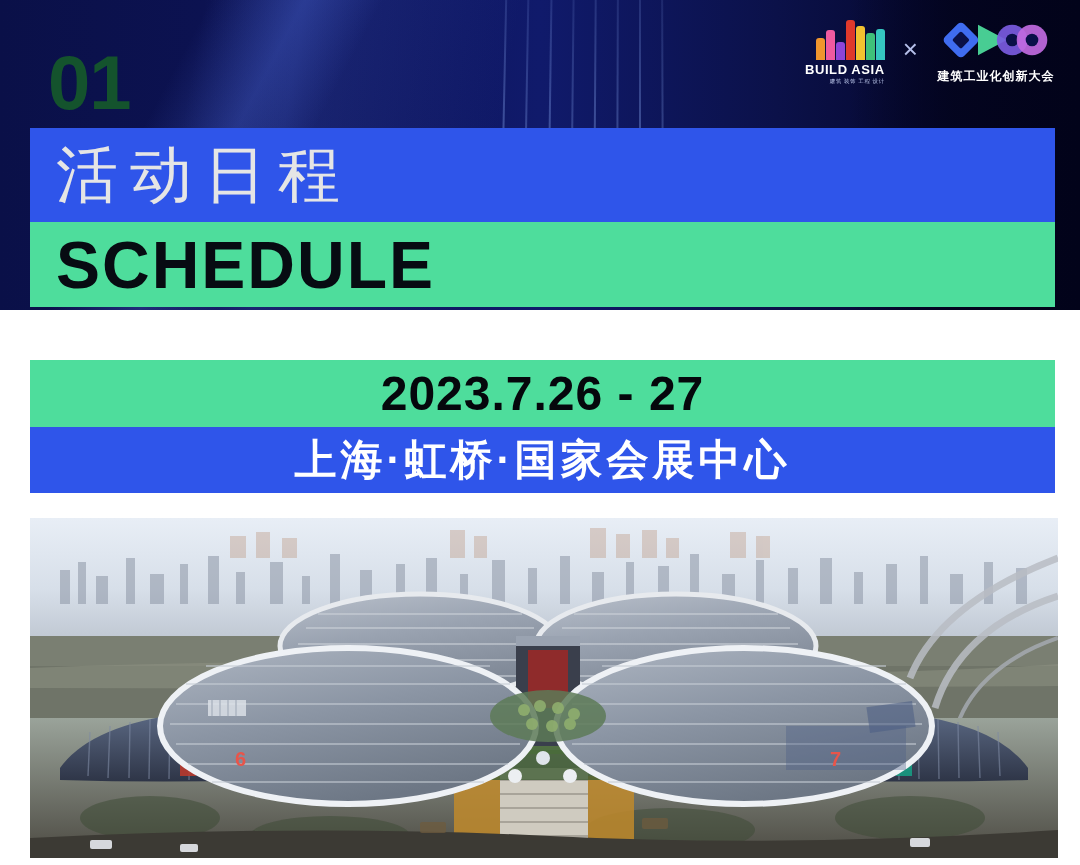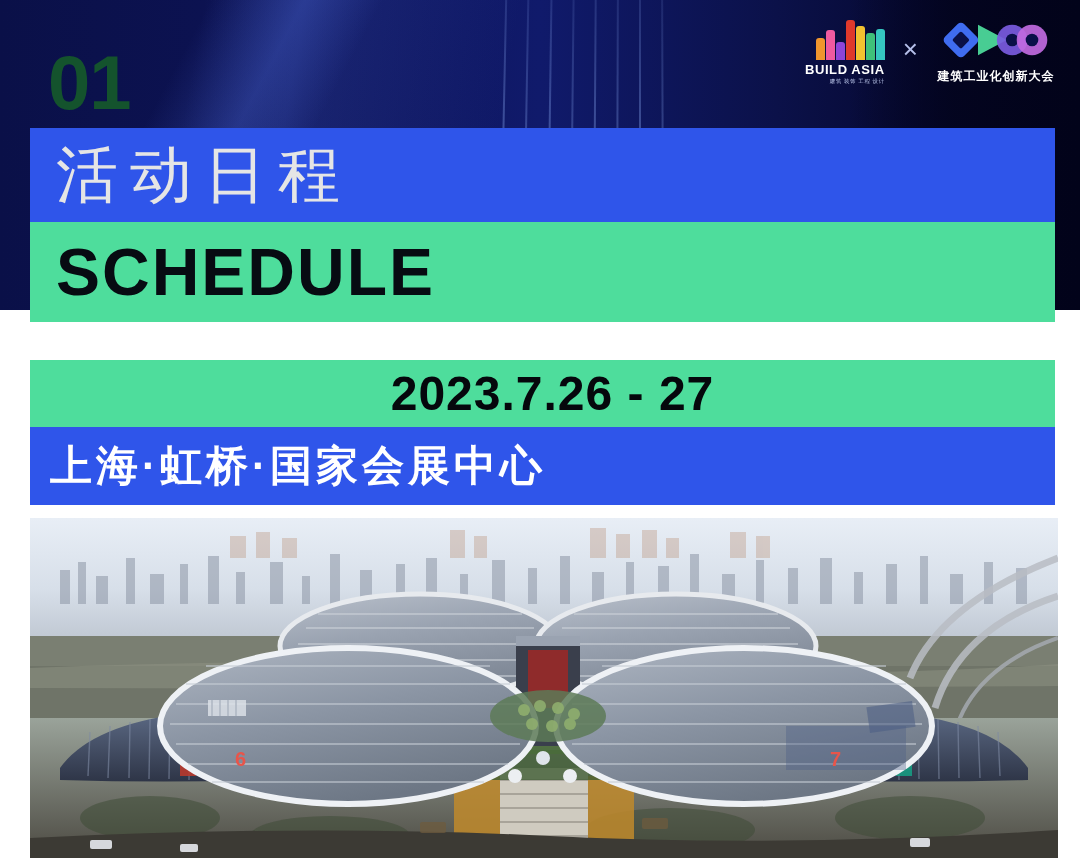--- a/index.html
+++ b/index.html
@@ -91,52 +91,52 @@
   .conf-word { color:#ffffff; font-size:12px; font-weight:bold; letter-spacing:1px; margin-top:7px; white-space:nowrap;}
 
   
   .band {
     position:absolute;
     left:30px;
     width:1025px;
     display:flex;
     align-items:center;
     z-index:4;
-    padding-left:20px;
   }
   .band-cn-title {
     top:128px; height:94px;
     background:#2f55ea;
     padding-left:26px;
   }
   .band-cn-title .txt {
     color:#e5e5e5; font-size:62px; font-weight:normal;
     letter-spacing:12px; line-height:1;
   }
   .band-en-title {
-    top:222px; height:100px;
+    top:222px; height:85px;
     background:#4edd9c;
     padding-left:26px;
   }
   .band-en-title .txt {
     color:#070b12; font-size:66px; font-weight:bold;
     letter-spacing:2px; line-height:1;
   }
   .band-date {
     top:360px; height:67px;
     background:#4edd9c;
     justify-content:center;
   }
   .band-date .txt {
     color:#05070c; font-size:48px; font-weight:bold;
     letter-spacing:1px; line-height:1;
   }
   .band-venue {
-    top:427px; height:78px;
+    top:427px; height:66px;
     background:#2f55ea;
+    justify-content:center;
   }
   .band-venue .txt {
     color:#ffffff; font-size:42px; font-weight:bold;
     letter-spacing:4px; line-height:1;
   }
 
   
   .photo {
     position:absolute;
     left:30px; top:518px;

